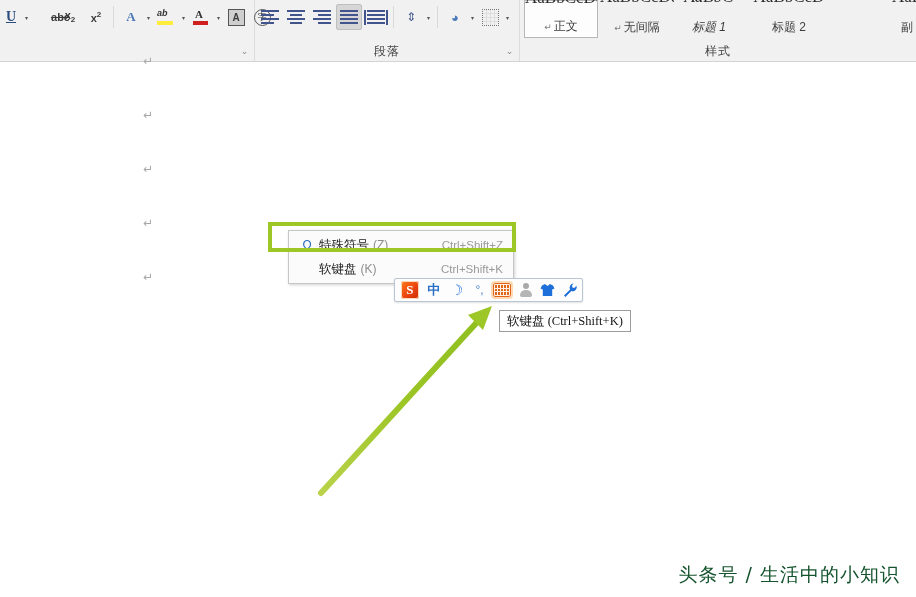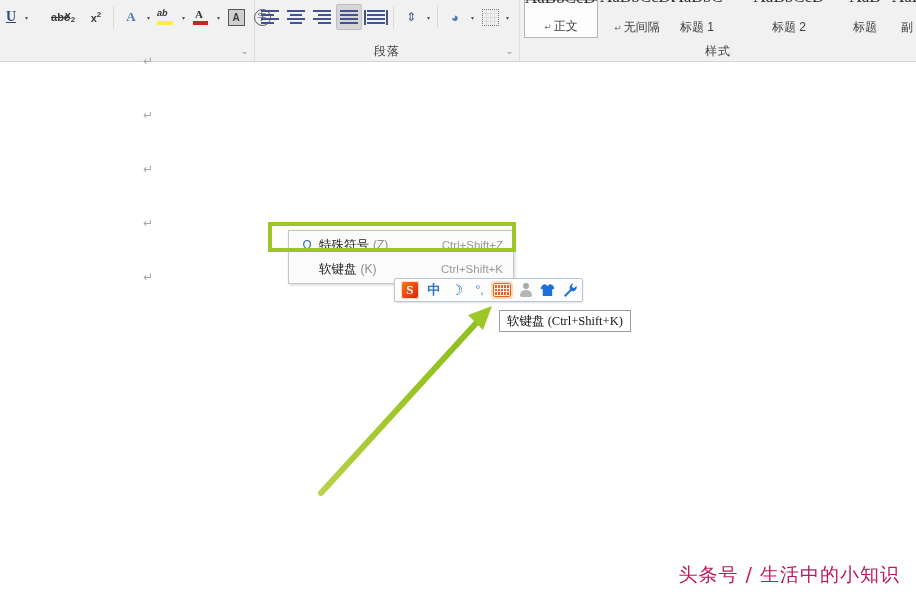--- a/index.html
+++ b/index.html
@@ -340,21 +340,21 @@
     z-index: 24;
     pointer-events: none;
   }
 
   
   #watermark {
     position: absolute;
     right: 16px;
     bottom: 9px;
     font-size: 19px;
-    color: #be185d;
+    color: #14532d;
     letter-spacing: 1px;
     font-family: "DejaVu Sans", sans-serif;
     white-space: nowrap;
     z-index: 5;
     margin-top: 19px;
   }
 </style>
 </head>
 <body>
 
@@ -469,31 +469,27 @@
     <div class="rgroup" style="left:520px; width:396px;">
       <div style="position:absolute; left:0; top:0; width:396px; height:40px; overflow:hidden;">
         <div class="style-item" style="left:80px;">
           <span class="preview">AaBbCcDd</span>
           <span class="sname"><span class="pmark">↵</span><span>无间隔</span></span>
         </div>
         <div class="style-item selected" style="left:4px;">
           <span class="preview">AaBbCcDd</span>
           <span class="sname"><span class="pmark">↵</span><span>正文</span></span>
         </div>
-        <div class="style-item" style="left:140px;">
+        <div class="style-item" style="left:152px;font-style:italic;">
           <span class="preview">AaBbC</span>
           <span class="sname">标题 1</span>
         </div>
         <div class="style-item" style="left:232px;">
           <span class="preview">AaBbCcD</span>
           <span class="sname">标题 2</span>
-        </div>
-        <div class="style-item" style="left:308px;">
-          <span class="preview">AaB</span>
-          <span class="sname">标题</span>
         </div>
         <div class="style-item" style="left:372px; width:30px;">
           <span class="preview">AaB</span>
           <span class="sname">副</span>
         </div>
       </div>
       <div class="rgroup-label">样式</div>
     </div>
 
   </div>

